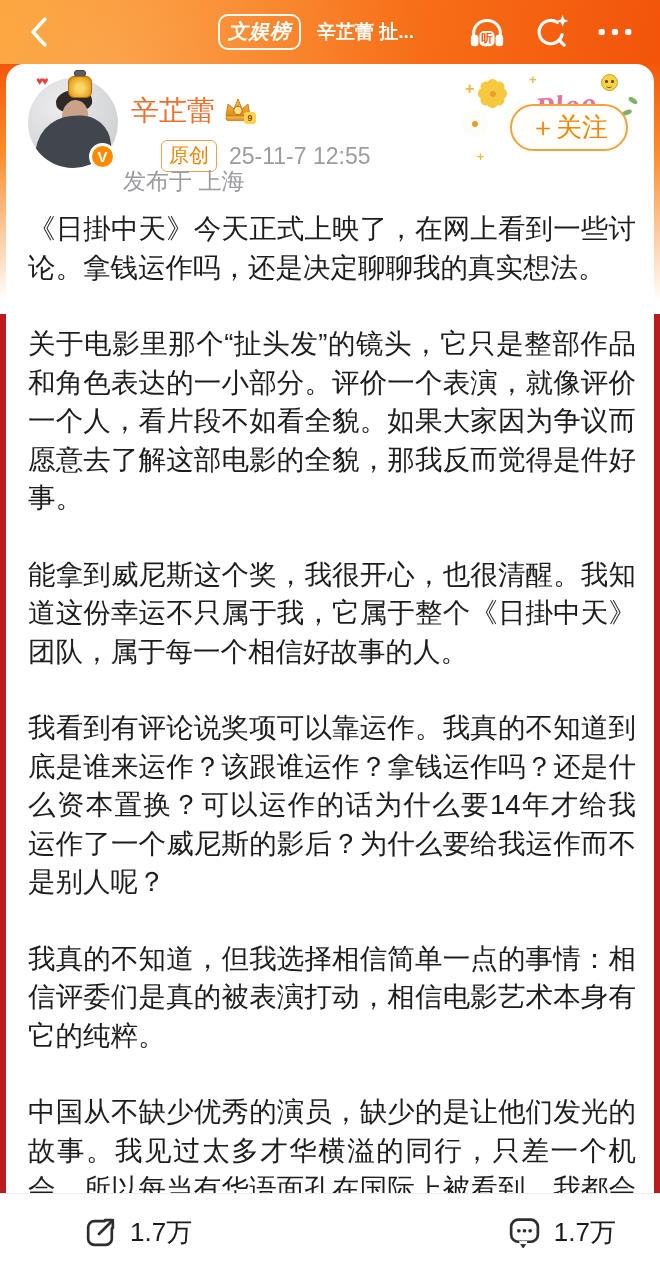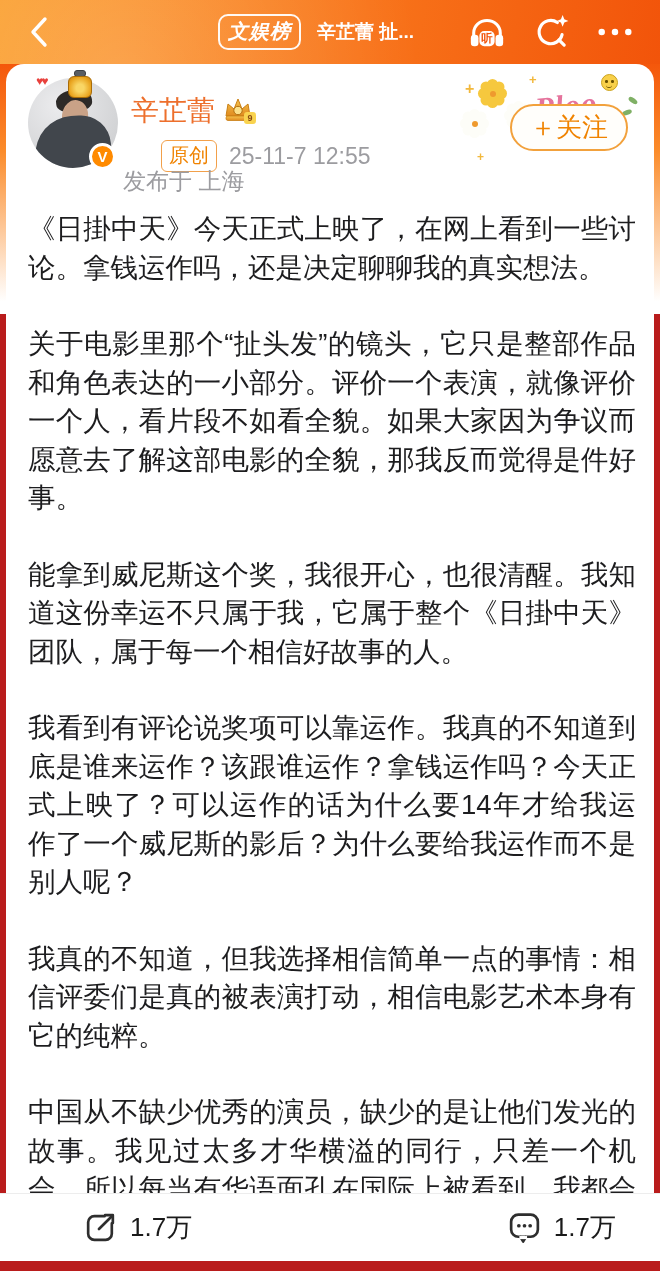--- a/index.html
+++ b/index.html
@@ -88,21 +88,21 @@
           padding:1px 7px 2px; }
   .post-time { color:#9c9ca0; font-size:23px; }
   .loc-line { position:absolute; left:117px; top:102px; color:#9c9ca0; font-size:23px; }
 
   
   .content { position:absolute; left:22px; top:146px; width:608px; color:#1d1d1f;
           font-size:27.5px; line-height:38.5px; text-align:justify; }
   .content p { margin:0 0 38px; }
 
   
-  .action-bar { position:absolute; left:0; top:1193px; width:660px; height:68px; background:#fff;
+  .action-bar { position:absolute; left:0; top:1193px; width:660px; height:78px; background:#fff;
           border-top:1px solid #ededed; display:flex; align-items:center; justify-content:space-between;
           padding:0 44px 0 82px; z-index:6; }
   .action { display:flex; align-items:center; gap:11px; cursor:pointer; }
   .action .cnt { font-size:26px; color:#1a1a1a; font-weight:500; }
 
   svg { display:block; }
 </style>
 </head>
 <body>
 
@@ -201,21 +201,21 @@
     <div class="meta-line">
       <span class="orig-tag">原创</span>
       <span class="post-time">25-11-7 12:55</span>
     </div>
     <div class="loc-line">发布于 上海</div>
 
     <div class="content">
         <p>《日掛中天》今天正式上映了，在网上看到一些讨论。拿钱运作吗，还是决定聊聊我的真实想法。</p>
         <p>关于电影里那个“扯头发”的镜头，它只是整部作品和角色表达的一小部分。评价一个表演，就像评价一个人，看片段不如看全貌。如果大家因为争议而愿意去了解这部电影的全貌，那我反而觉得是件好事。</p>
         <p>能拿到威尼斯这个奖，我很开心，也很清醒。我知道这份幸运不只属于我，它属于整个《日掛中天》团队，属于每一个相信好故事的人。</p>
-        <p>我看到有评论说奖项可以靠运作。我真的不知道到底是谁来运作？该跟谁运作？拿钱运作吗？今天正式上映了？可以运作的话为什么要14年才给我运作了一个威尼斯的影后？为什么要给我运作而不是别人呢？</p>
+        <p>我看到有评论说奖项可以靠运作。我真的不知道到底是谁来运作？该跟谁运作？拿钱运作吗？还是什么资本置换？可以运作的话为什么要14年才给我运作了一个威尼斯的影后？为什么要给我运作而不是别人呢？</p>
         <p>我真的不知道，但我选择相信简单一点的事情：相信评委们是真的被表演打动，相信电影艺术本身有它的纯粹。</p>
         <p>中国从不缺少优秀的演员，缺少的是让他们发光的故事。我见过太多才华横溢的同行，只差一个机会，所以每当有华语面孔在国际上被看到，我都会心生欢喜。</p>
       </div>
   </div>
 
   <div class="action-bar">
     <div class="action">
       <span>
         <svg width="37" height="37" viewBox="0 0 36 36">
           <path d="M22 7 H12 a6 6 0 0 0 -6 6 v11 a6 6 0 0 0 6 6 h11 a6 6 0 0 0 6 -6 V14" fill="none" stroke="#2e2e2e" stroke-width="2.6" stroke-linecap="round"></path>

